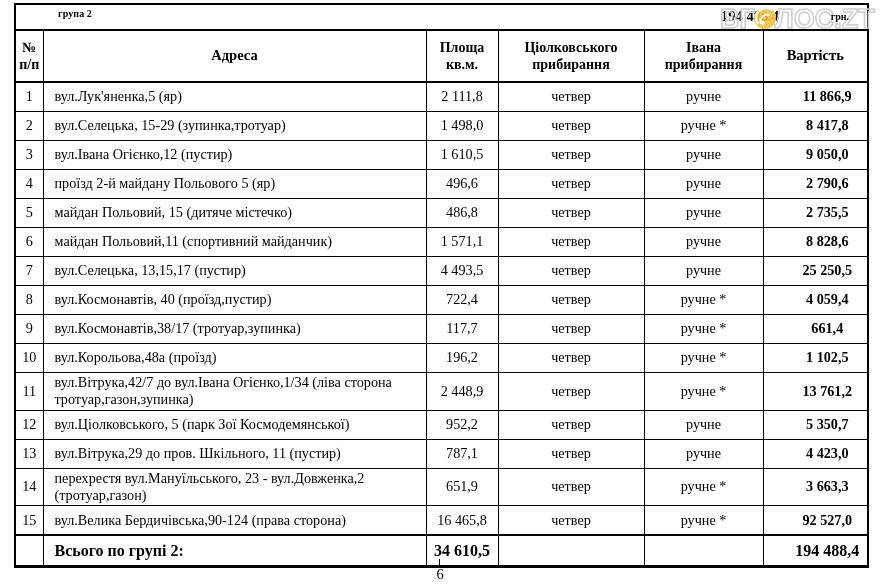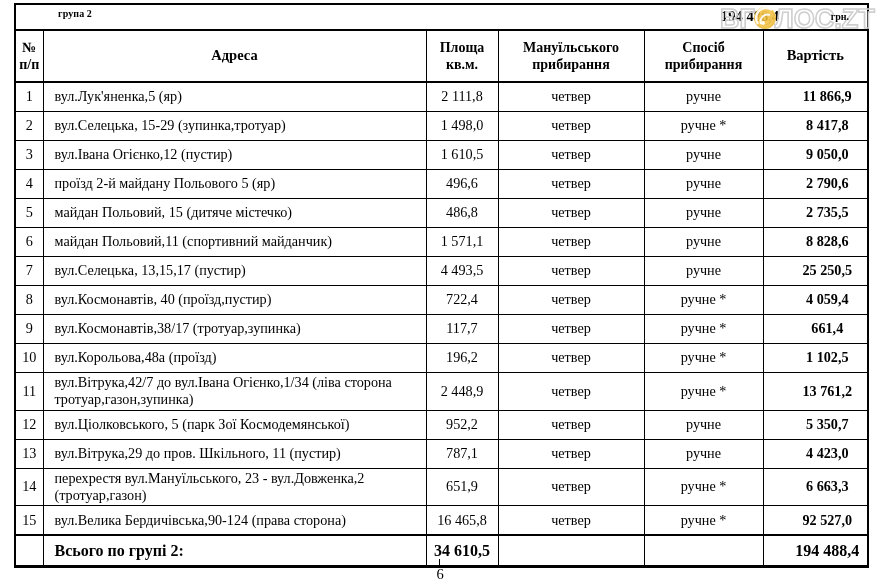--- a/index.html
+++ b/index.html
@@ -214,25 +214,25 @@
         <td>
           <span class="small-stack">№</span>
           <span class="small-stack">п/п</span>
         </td>
         <td>Адреса</td>
         <td>
           <span class="small-stack">Площа</span>
           <span class="small-stack">кв.м.</span>
         </td>
         <td>
-          <span class="small-stack">Мануїльського</span>
+          <span class="small-stack">Ціолковського</span>
           <span class="small-stack">прибирання</span>
         </td>
         <td>
-          <span class="small-stack">Спосіб</span>
+          <span class="small-stack">Івана</span>
           <span class="small-stack">прибирання</span>
         </td>
         <td>Вартість</td>
       </tr>
     </thead>
 
     <tbody>
         <tr>
           <td class="num">1</td>
           <td class="addr">вул.Лук'яненка,5 (яр)</td>
@@ -336,21 +336,21 @@
           <td class="per">четвер</td>
           <td class="meth">ручне</td>
           <td class="cost">4 423,0</td>
         </tr>
         <tr class="tall">
           <td class="num">14</td>
           <td class="addr">перехрестя вул.Мануїльського, 23 - вул.Довженка,2 (тротуар,газон)</td>
           <td class="area">651,9</td>
           <td class="per">четвер</td>
           <td class="meth">ручне *</td>
-          <td class="cost">6 663,3</td>
+          <td class="cost">3 663,3</td>
         </tr>
         <tr>
           <td class="num">15</td>
           <td class="addr">вул.Велика Бердичівська,90-124 (права сторона)</td>
           <td class="area">16 465,8</td>
           <td class="per">четвер</td>
           <td class="meth">ручне *</td>
           <td class="cost">92 527,0</td>
         </tr>
       </tbody>

